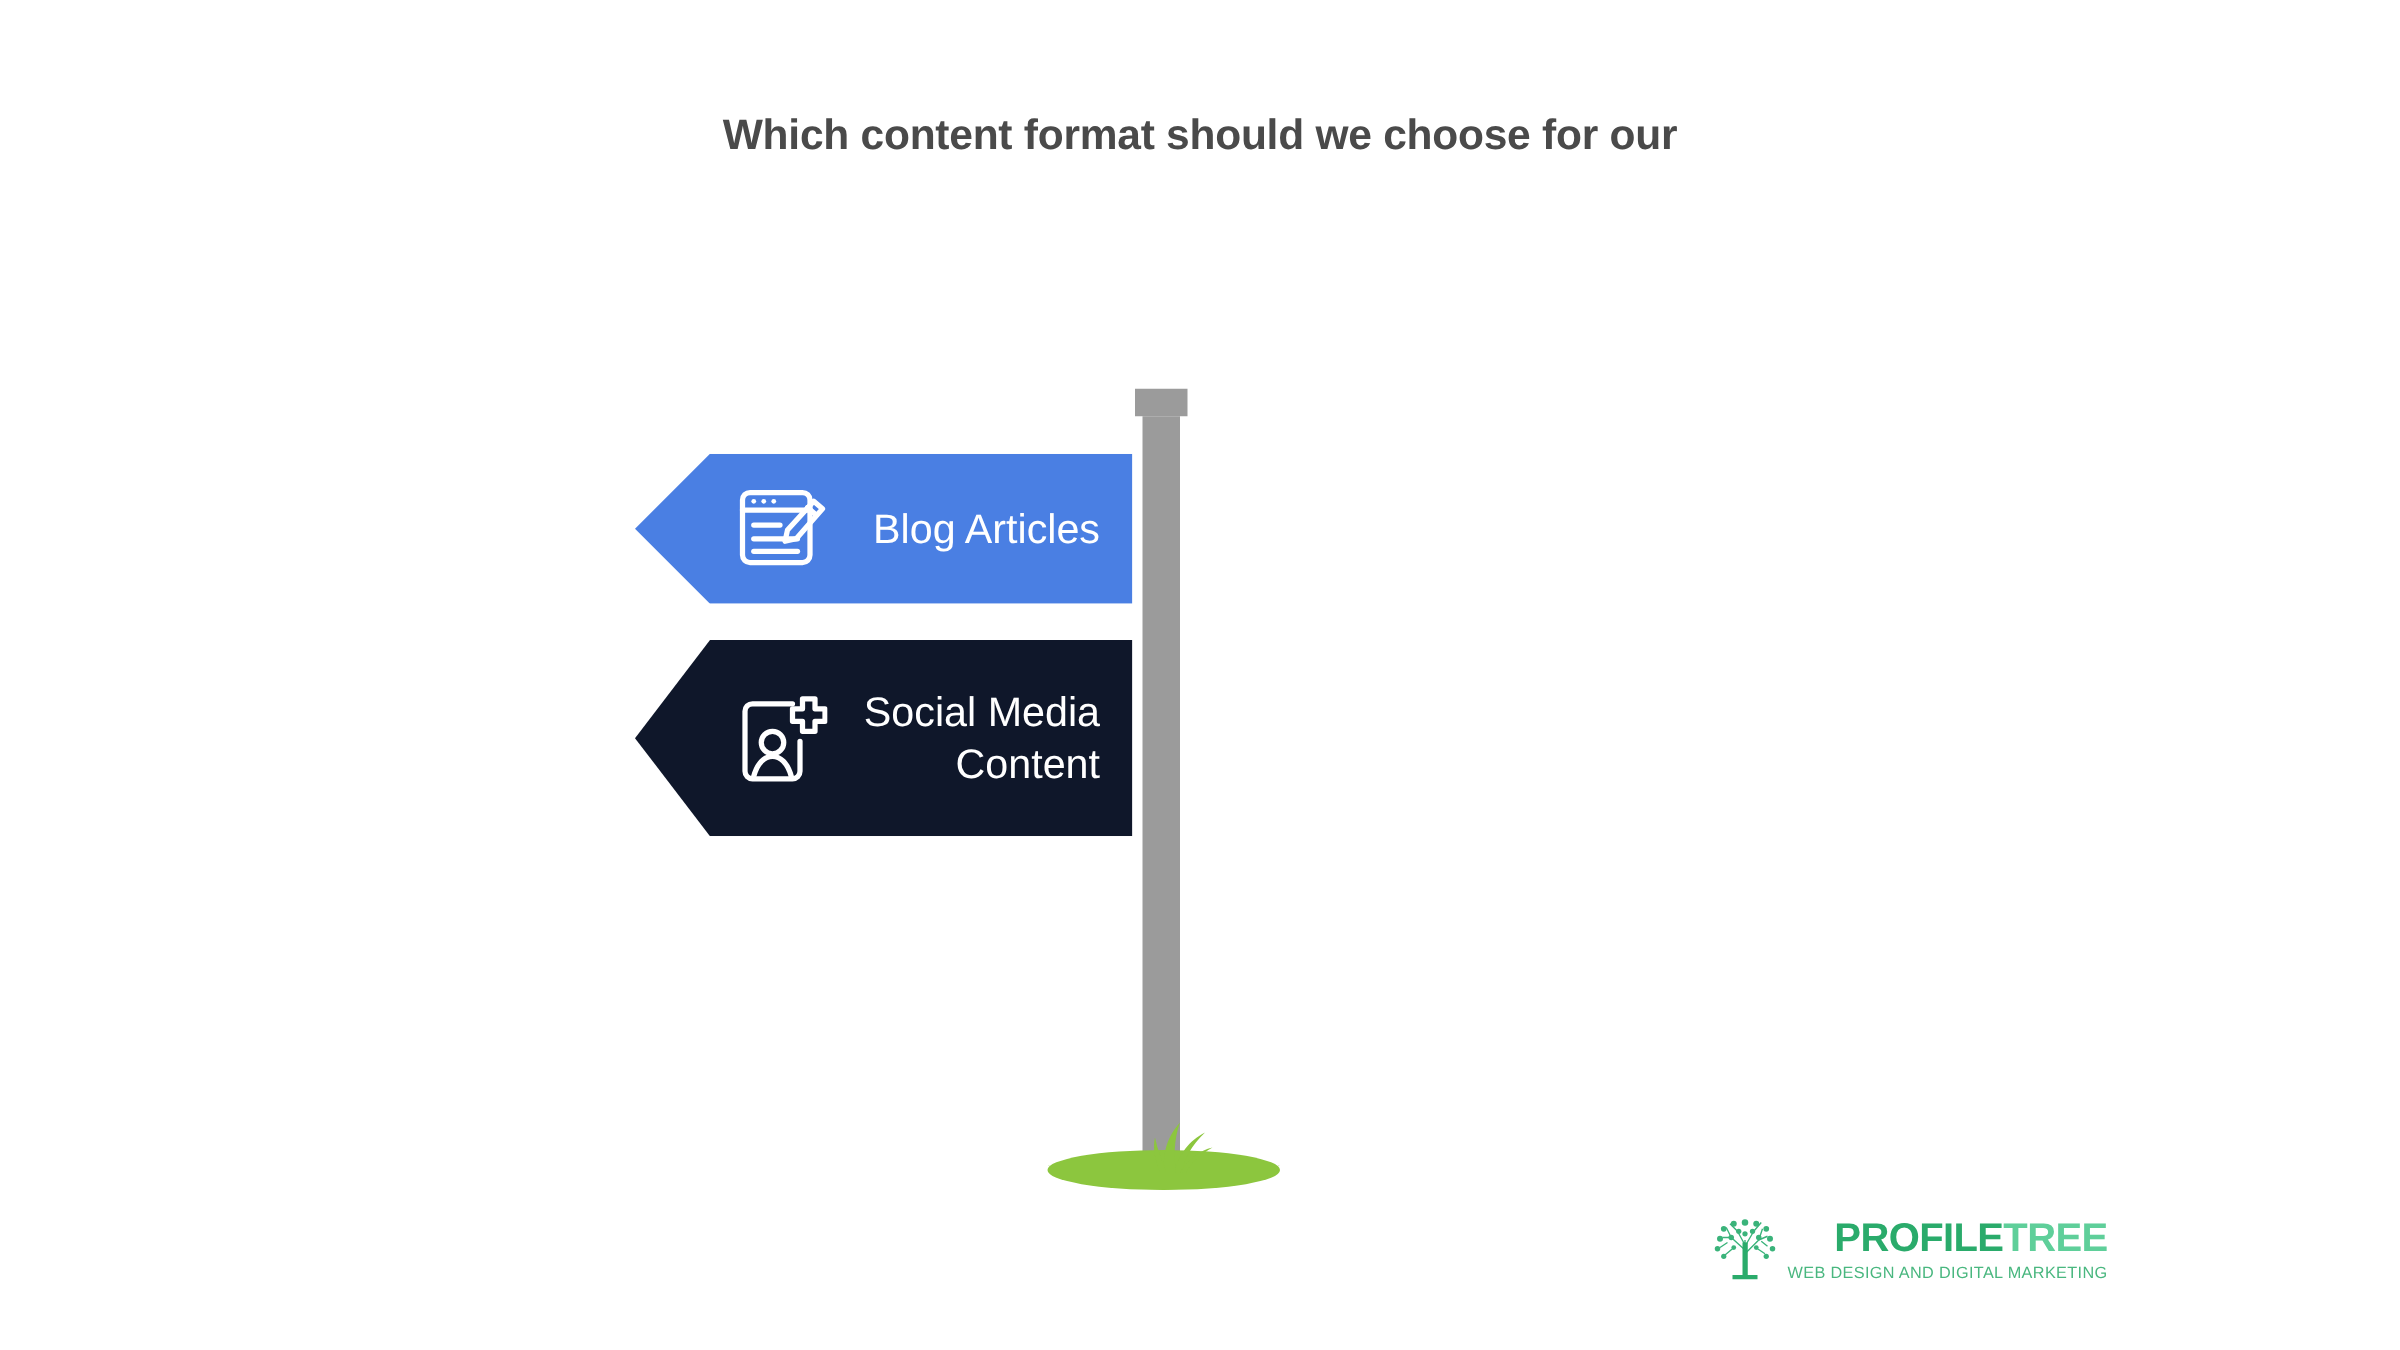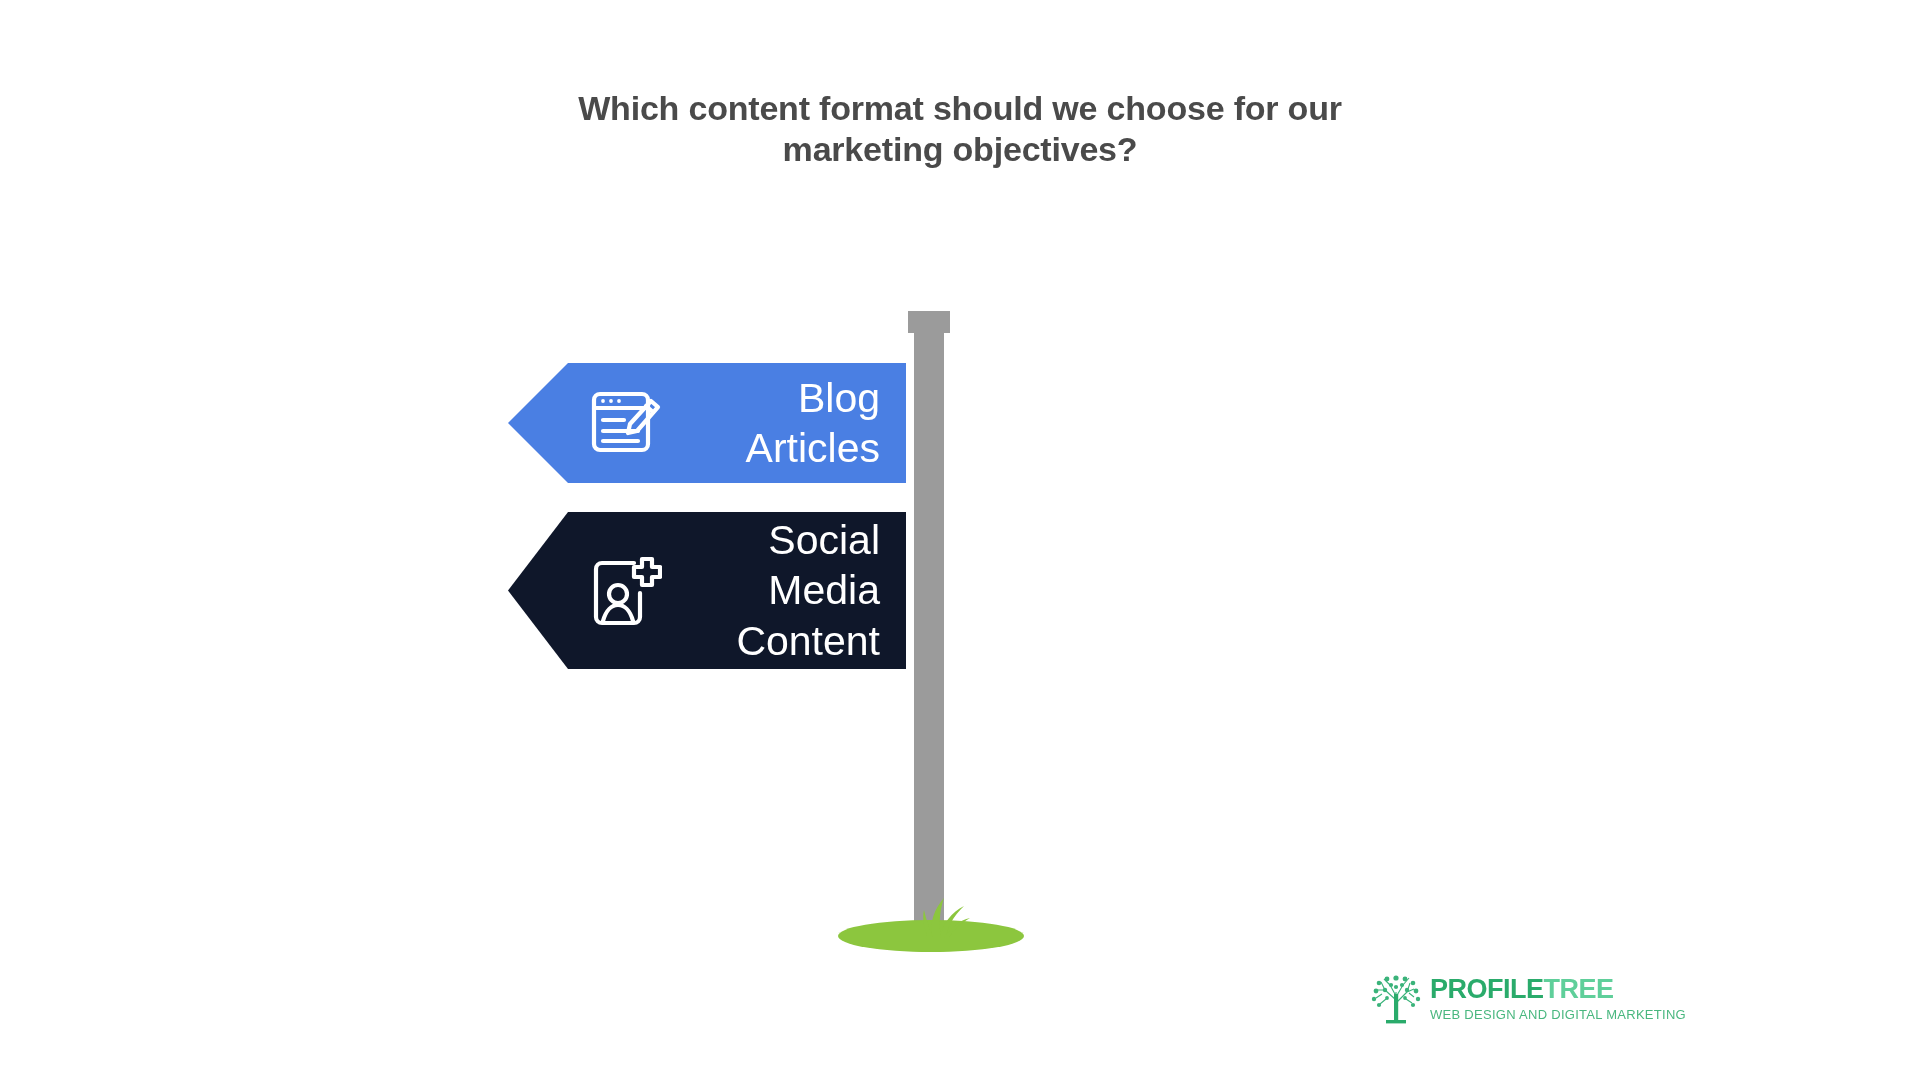--- a/index.html
+++ b/index.html
@@ -51,21 +51,21 @@
 
   
   .sign {
     position: absolute;
     display: flex;
     align-items: center;
     box-sizing: border-box;
   }
   .sign .label {
     color: #ffffff;
-    font-size: 41px;
+    font-size: 33px;
     line-height: 1.22;
     white-space: pre-line;
   }
   .sign .ico { flex: 0 0 auto; display: block; }
 
   
   .sign.left {
     clip-path: polygon(60px 0, 100% 0, 100% 100%, 60px 100%, 0 50%);
     justify-content: flex-start;
     padding-left: 82px;
@@ -93,38 +93,37 @@
   #logo {
     position: absolute;
     left: 1368px; top: 968px;
     width: 232px; height: 62px;
     display: flex;
     align-items: center;
   }
   #logo .mark { flex: 0 0 auto; margin-right: 6px; }
   #logo .wordmark { display: flex; flex-direction: column; justify-content: center; }
   #logo .wm-top {
-    font-size: 27px; font-weight: bold; letter-spacing: -0.5px;
-    line-height: 1; white-space: nowrap;
+    font-size: 32px; font-weight: bold; letter-spacing: -0.5px;
+    line-height: 1; white-space: nowrap; text-align: right;
   }
   #logo .wm-top .a { color: #2aab6b; }
   #logo .wm-top .b { color: #5fcf9a; }
   #logo .wm-sub {
     font-size: 13px; color: #49b77f; letter-spacing: 0.28px;
     margin-top: 4px; white-space: nowrap;
   }
 </style>
 </head>
 <body>
 
 <div id="stage">
 
   <div id="title" style="color: rgb(74, 74, 74);">
     <span class="ln">Which content format should we choose for our</span>
-    <span class="ln">marketing objectives?</span>
   </div>
 
   <div id="post-cap" style="background: rgb(155, 155, 155);"></div>
   <div id="post-shaft" style="background: rgb(155, 155, 155);"></div>
   <svg id="grass" viewBox="0 0 190 62">
     <path fill="#8cc63e" d="M2 34 C40 52 150 52 188 34 C150 60 40 60 2 34 Z"></path>
     <ellipse cx="95" cy="38" rx="93" ry="16" fill="#8cc63e"></ellipse>
     <path fill="#8cc63e" d="M96 40 C93 24 99 10 108 0 C103 14 103 28 105 40 Z"></path>
     <path fill="#8cc63e" d="M104 40 C106 26 116 14 128 8 C117 19 111 29 110 40 Z"></path>
     <path fill="#8cc63e" d="M92 40 C88 30 86 20 88 12 C90 22 94 31 97 40 Z"></path>

